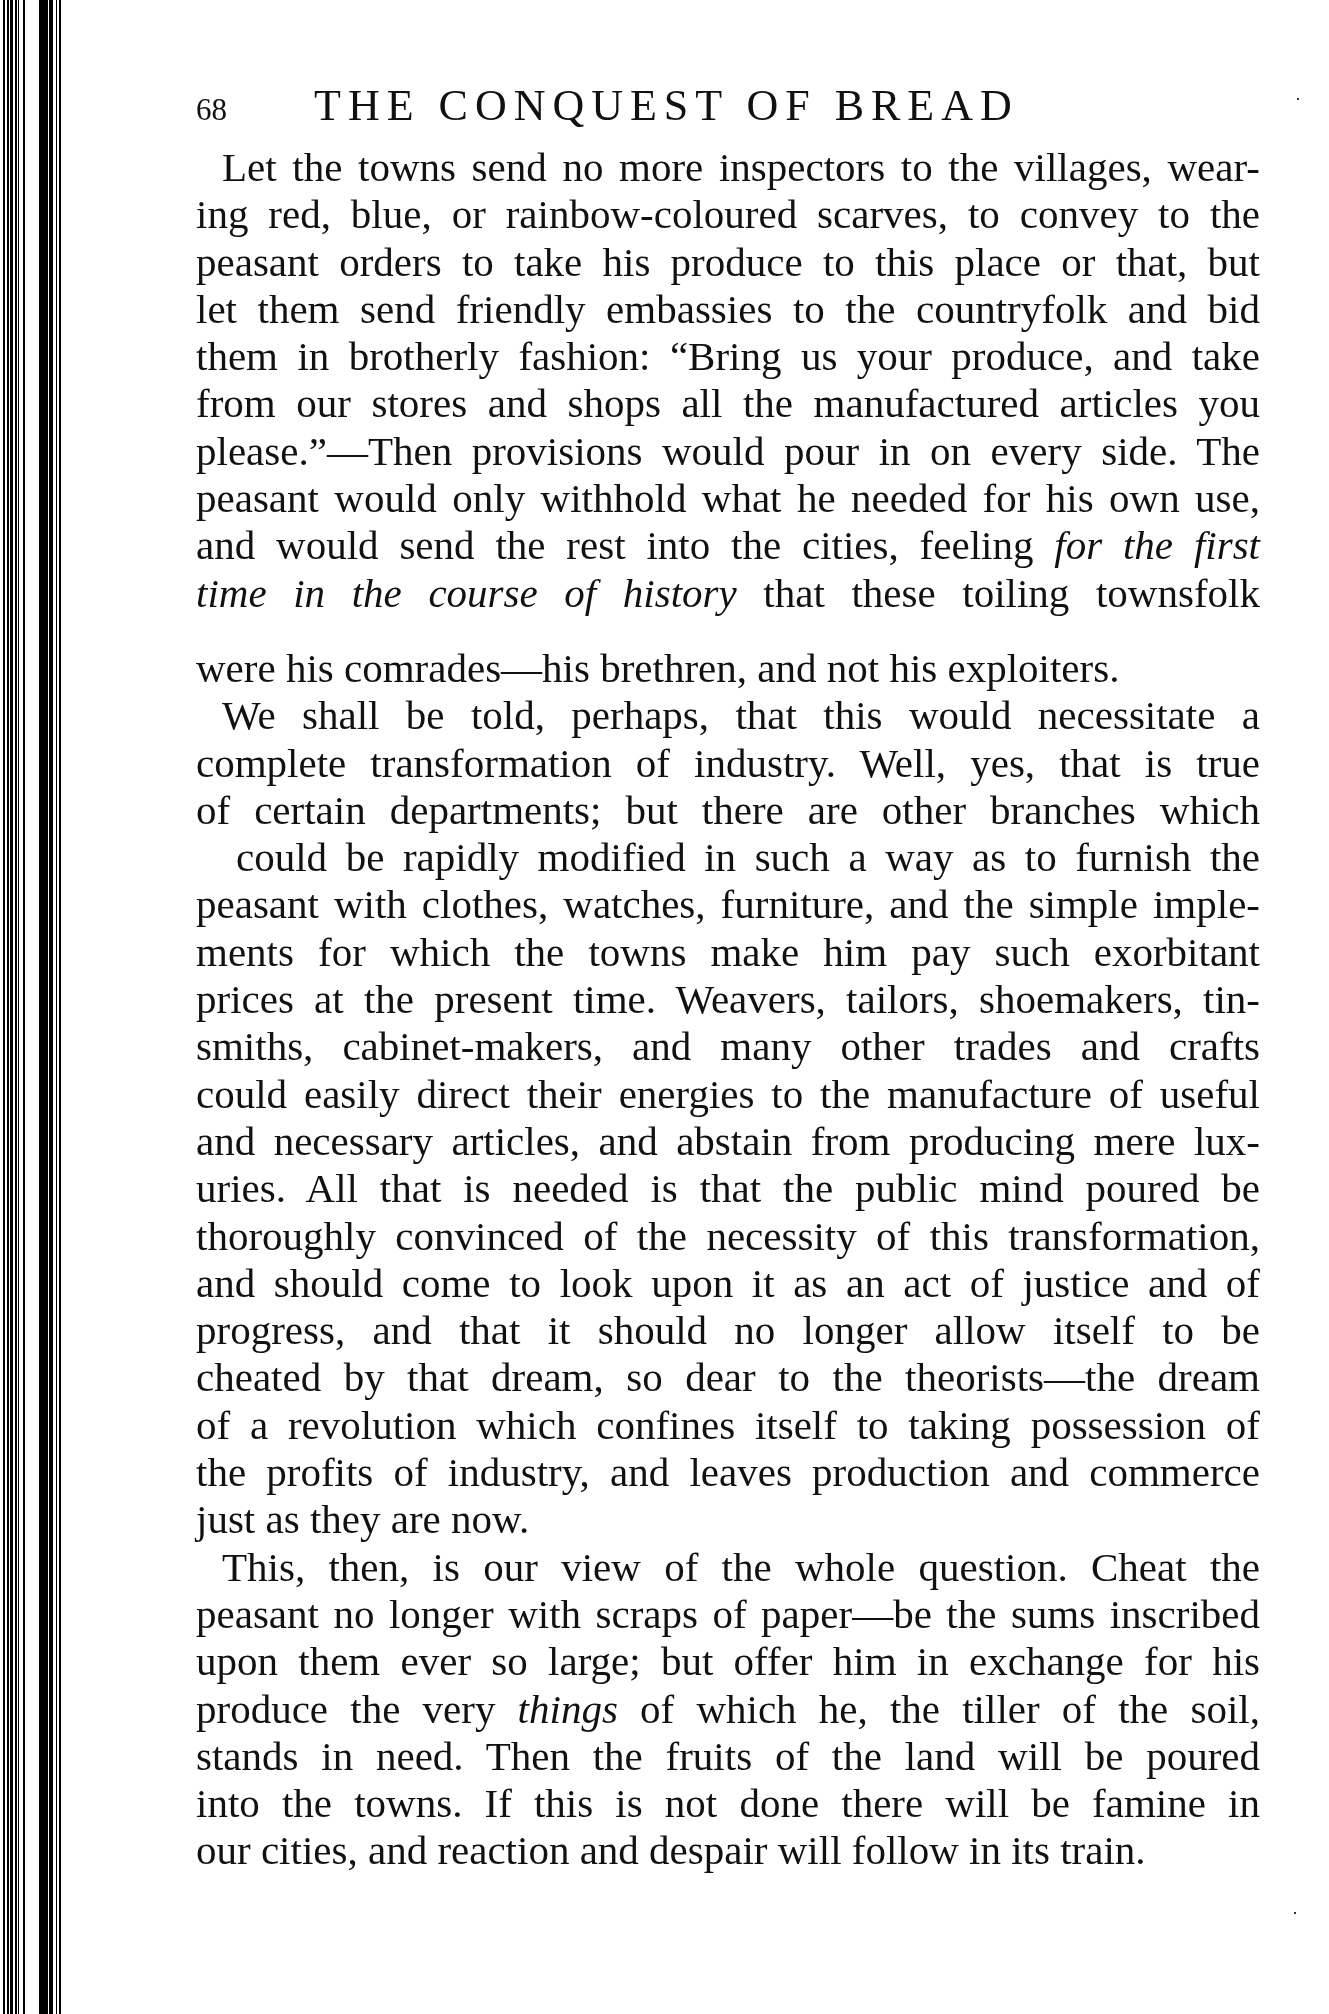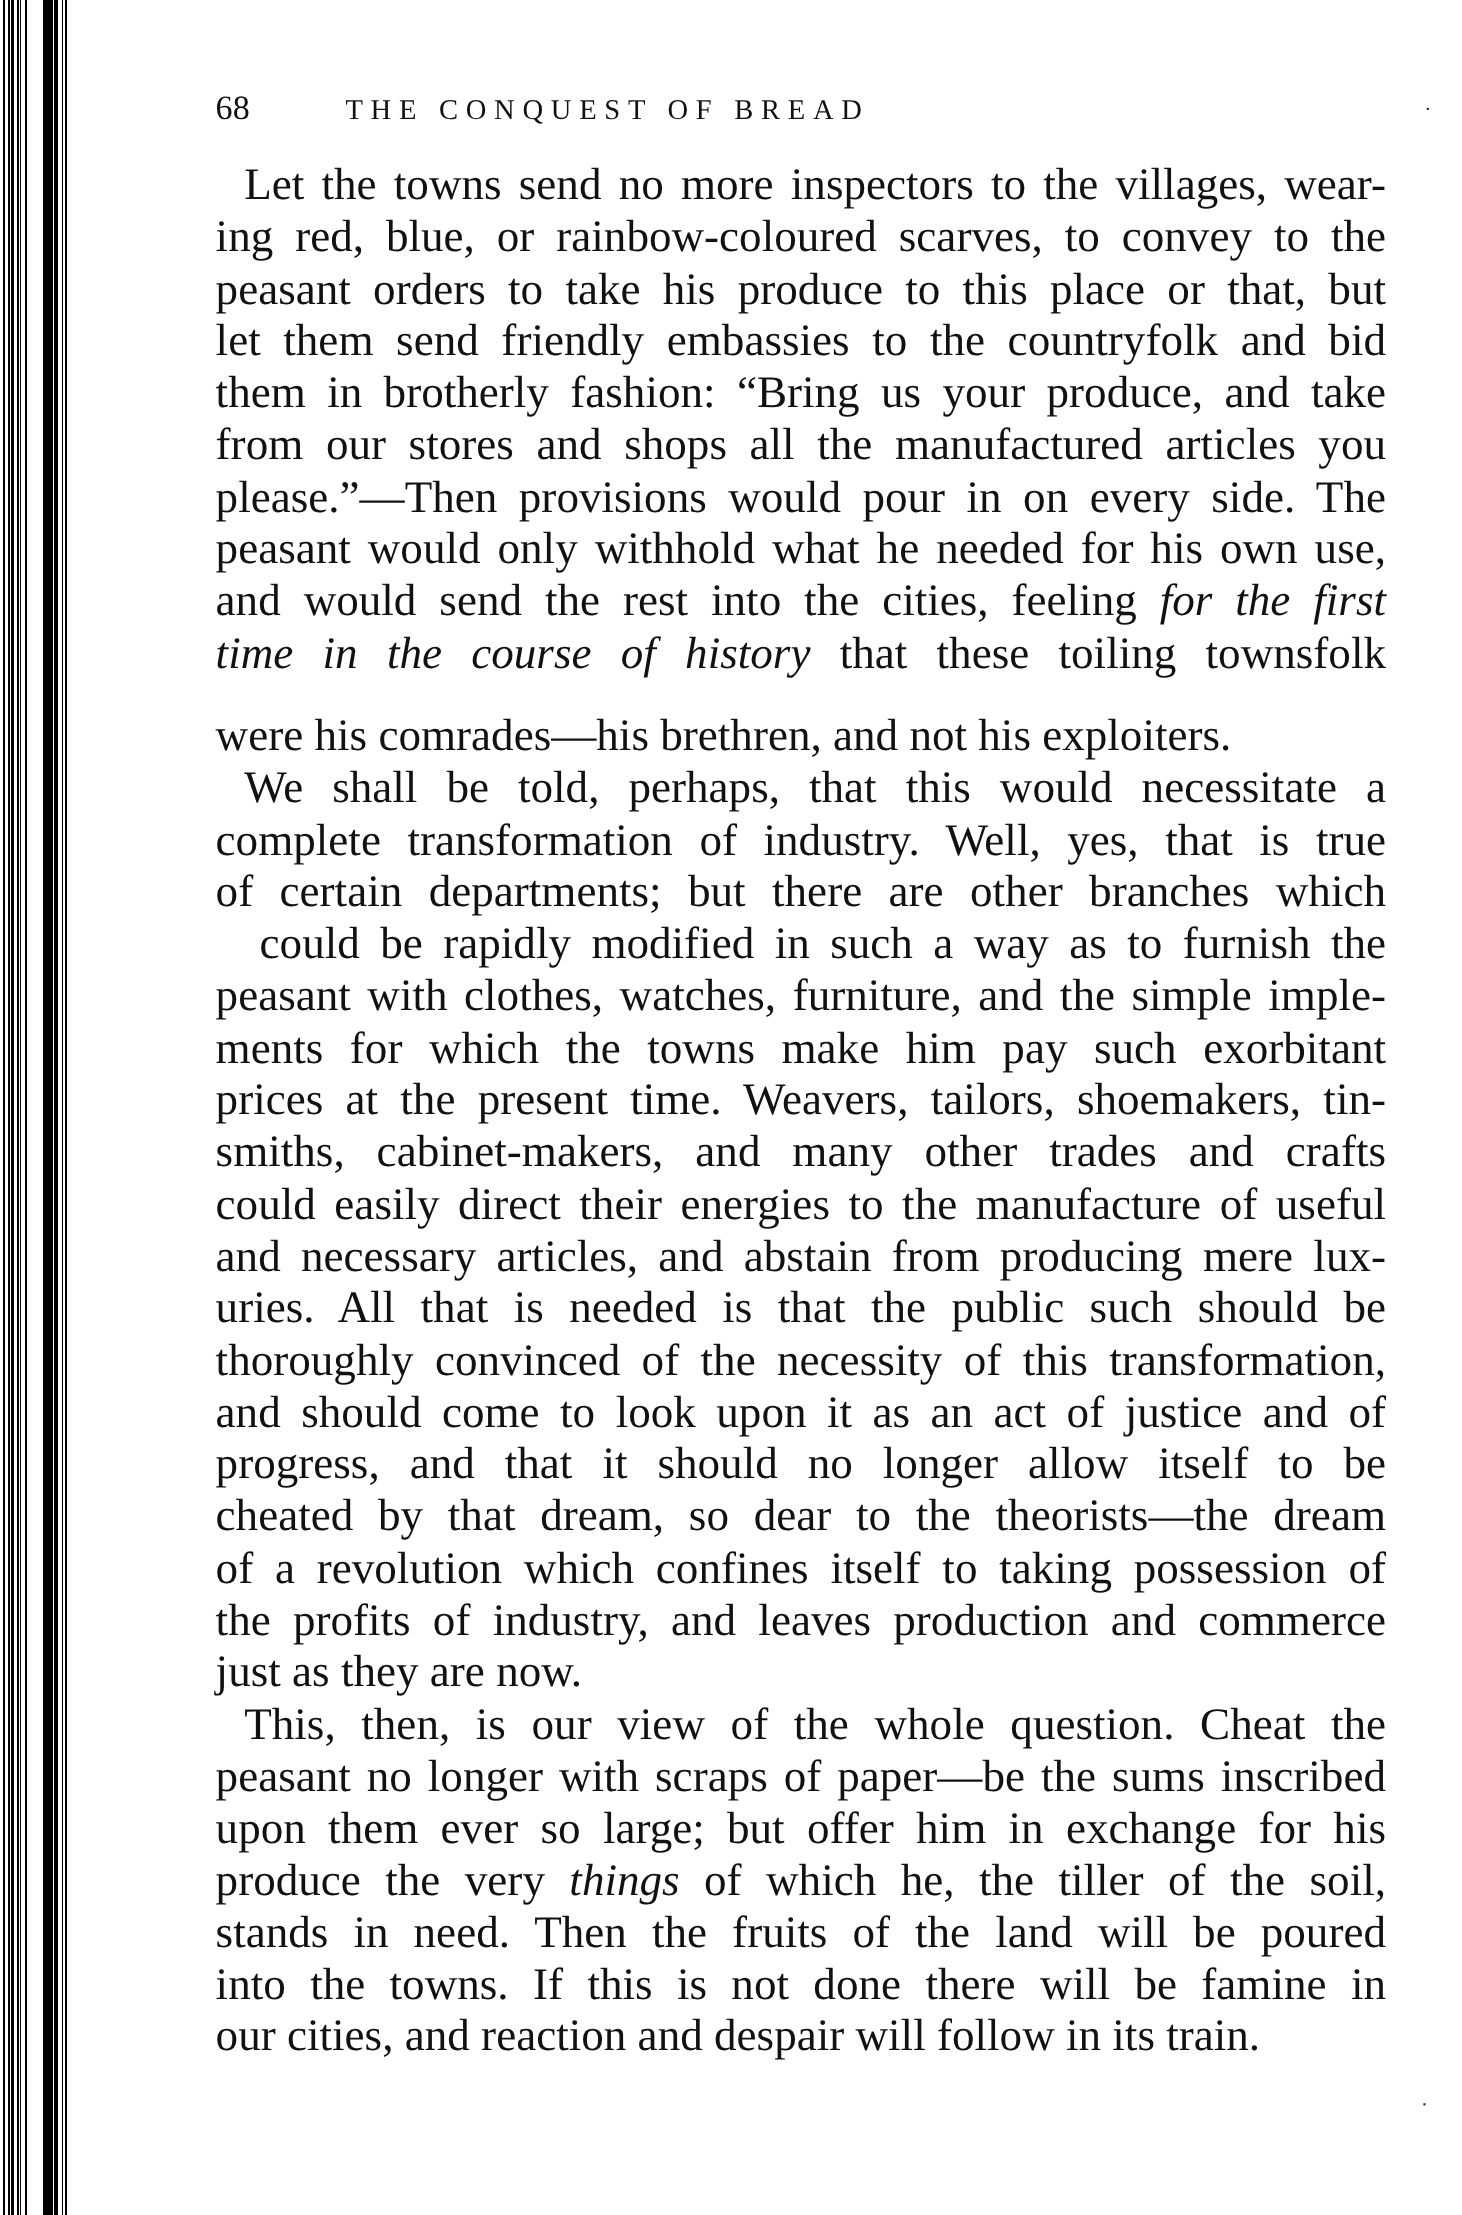--- a/index.html
+++ b/index.html
@@ -56,21 +56,21 @@
       align-items: baseline;
       height: 60px;
       margin-bottom: 4px;
     }
     .page-number {
       font-size: 31px;
       width: 70px;
       letter-spacing: 0px;
     }
     .book-title {
-      font-size: 26px;
+      font-size: 44px;
       letter-spacing: 7px;
       padding-left: 48px;
     }
     .paragraph {
       margin: 0;
       font-size: 41px;
       line-height: 47.3px;
       text-align: justify;
       text-align-last: justify;
     }
@@ -123,21 +123,21 @@
         <span class="line first" style="white-space: normal;"><span>We shall be told, perhaps, that this would necessitate a</span></span>
         <span class="line" style="white-space: normal;"><span>complete transformation of industry. Well, yes, that is true</span></span>
         <span class="line" style="white-space: normal;"><span>of certain departments; but there are other branches which</span></span>
         <span class="line" style="white-space: normal; margin-left: 40px;"><span>could be rapidly modified in such a way as to furnish the</span></span>
         <span class="line" style="white-space: normal;"><span>peasant with clothes, watches, furniture, and the simple imple-</span></span>
         <span class="line" style="white-space: normal;"><span>ments for which the towns make him pay such exorbitant</span></span>
         <span class="line" style="white-space: normal;"><span>prices at the present time. Weavers, tailors, shoemakers, tin-</span></span>
         <span class="line" style="white-space: normal;"><span>smiths, cabinet-makers, and many other trades and crafts</span></span>
         <span class="line" style="white-space: normal;"><span>could easily direct their energies to the manufacture of useful</span></span>
         <span class="line" style="white-space: normal;"><span>and necessary articles, and abstain from producing mere lux-</span></span>
-        <span class="line" style="white-space: normal;"><span>uries. All that is needed is that the public such should be</span></span>
+        <span class="line" style="white-space: normal;"><span>uries. All that is needed is that the public mind poured be</span></span>
         <span class="line" style="white-space: normal;"><span>thoroughly convinced of the necessity of this transformation,</span></span>
         <span class="line" style="white-space: normal;"><span>and should come to look upon it as an act of justice and of</span></span>
         <span class="line" style="white-space: normal;"><span>progress, and that it should no longer allow itself to be</span></span>
         <span class="line" style="white-space: normal;"><span>cheated by that dream, so dear to the theorists—the dream</span></span>
         <span class="line" style="white-space: normal;"><span>of a revolution which confines itself to taking possession of</span></span>
         <span class="line" style="white-space: normal;"><span>the profits of industry, and leaves production and commerce</span></span>
         <span class="line last" style="white-space: normal;"><span>just as they are now.</span></span>
       </p>
       <p class="paragraph">
         <span class="line first" style="white-space: normal;"><span>This, then, is our view of the whole question. Cheat the</span></span>

